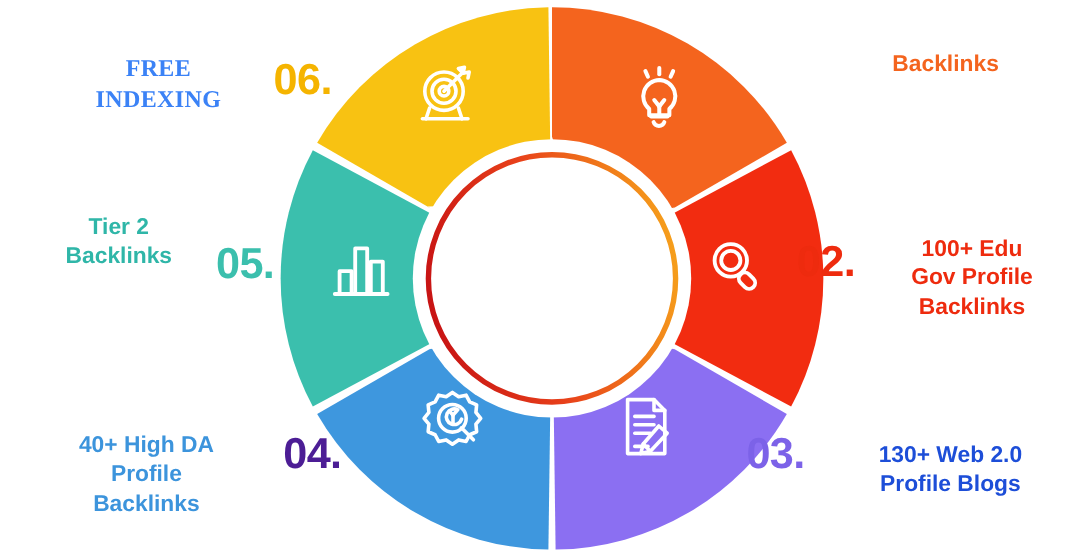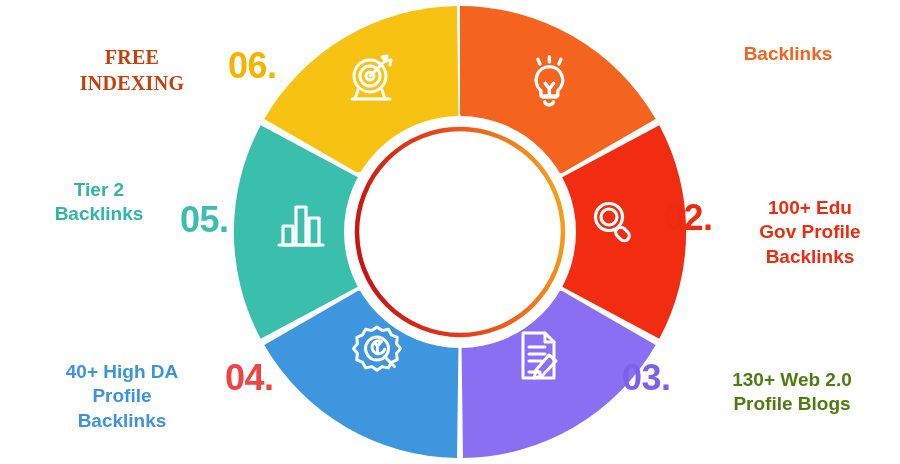--- a/index.html
+++ b/index.html
@@ -41,32 +41,32 @@
     line-height: 1;
   }
   
   #num-01 { left: 622px; top: 47px; color: #F4641E; }
   #label-01 { left: 688px; top: 42px; width: 200px; font-size: 19px; color: #F4641E; }
   
   #num-02 { left: 664px; top: 200px; color: #EE2B0E; }
   #label-02 { left: 726px; top: 196px; width: 168px; font-size: 19px; color: #EE2B0E; }
   
   #num-03 { left: 622px; top: 360px; color: #7C62E8; }
-  #label-03 { left: 690px; top: 368px; width: 204px; font-size: 19px; color: #4d7c0f; }
-  
-  #num-04 { left: 225px; top: 360px; color: #ef4444; }
+  #label-03 { left: 690px; top: 368px; width: 204px; font-size: 19px; color: #1d4ed8; }
+  
+  #num-04 { left: 236px; top: 360px; color: #4c1d95; }
   #label-04 { left: 24px; top: 360px; width: 196px; font-size: 19px; color: #3C94DC; }
   
   #num-05 { left: 180px; top: 202px; color: #3BBFAD; }
   #label-05 { left: 18px; top: 178px; width: 162px; font-size: 19px; color: #2FB6A8; }
   
   #num-06 { left: 228px; top: 48px; color: #F5B400; }
   #label-06 {
     left: 36px; top: 44px; width: 192px;
-    font-size: 20px; color: #c2410c;
+    font-size: 20px; color: #3b82f6;
     font-family: "Liberation Serif", serif;
     letter-spacing: 0.3px;
     line-height: 1.32;
   }
 </style>
 </head>
 <body>
 
 <div id="infographic">
 

